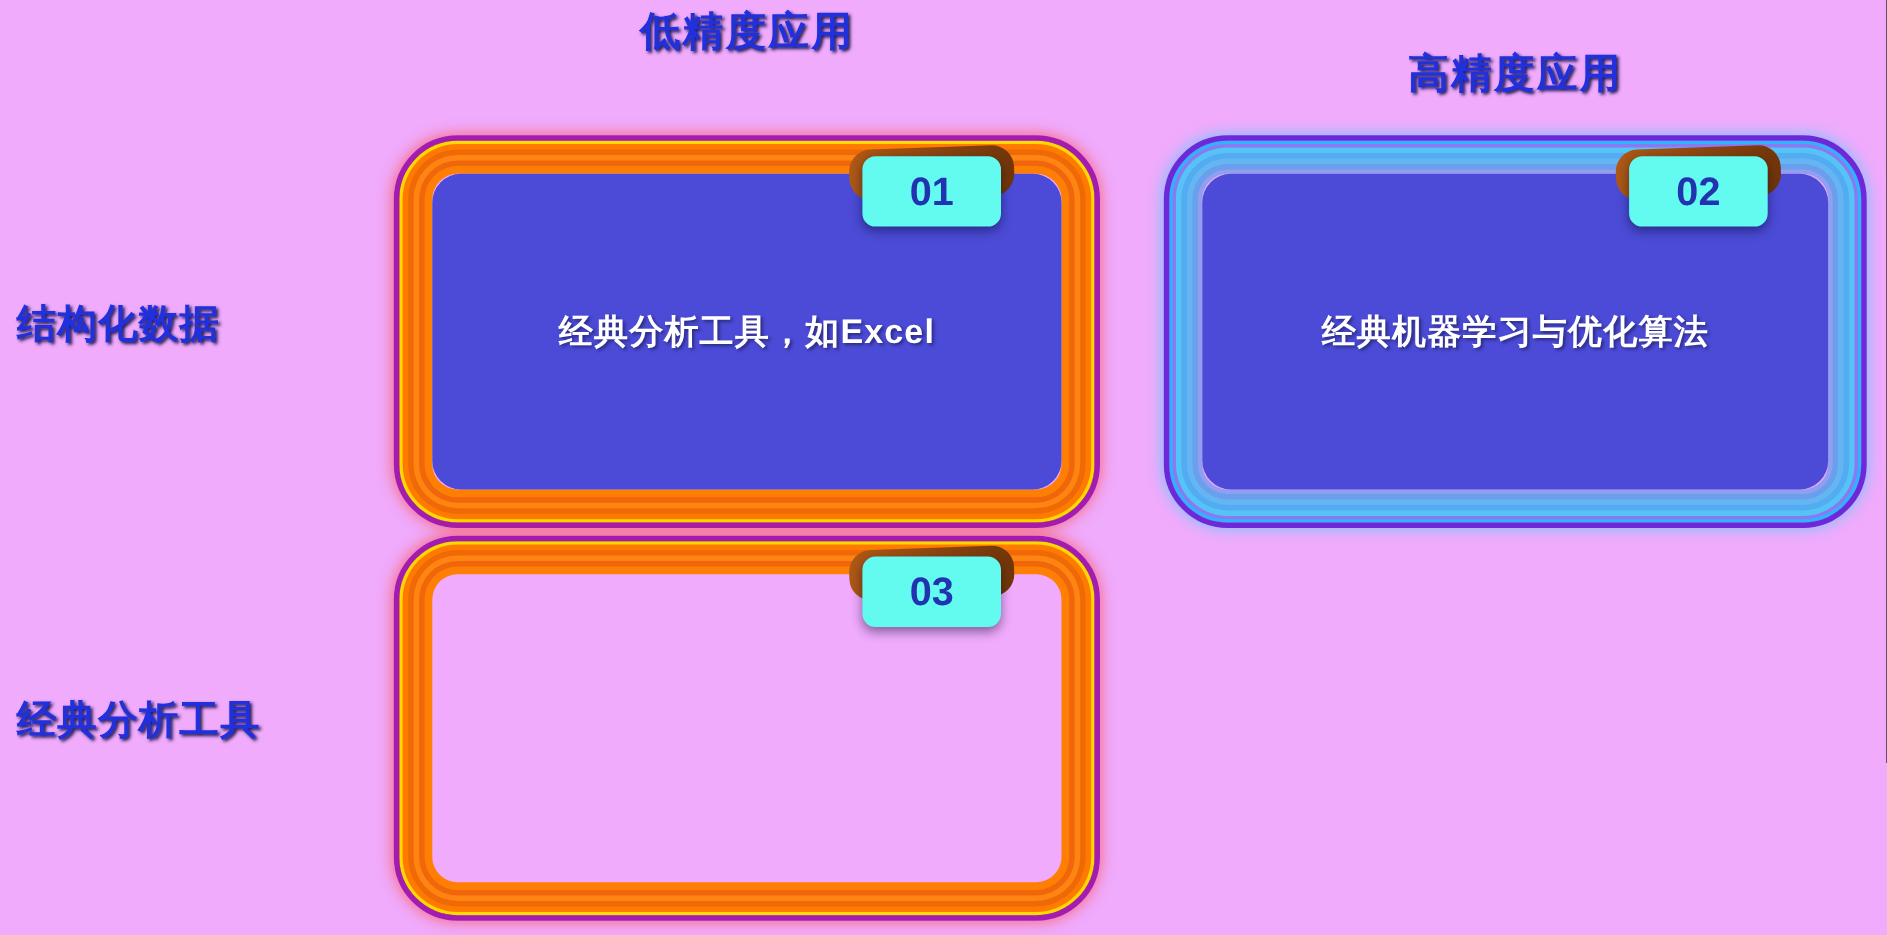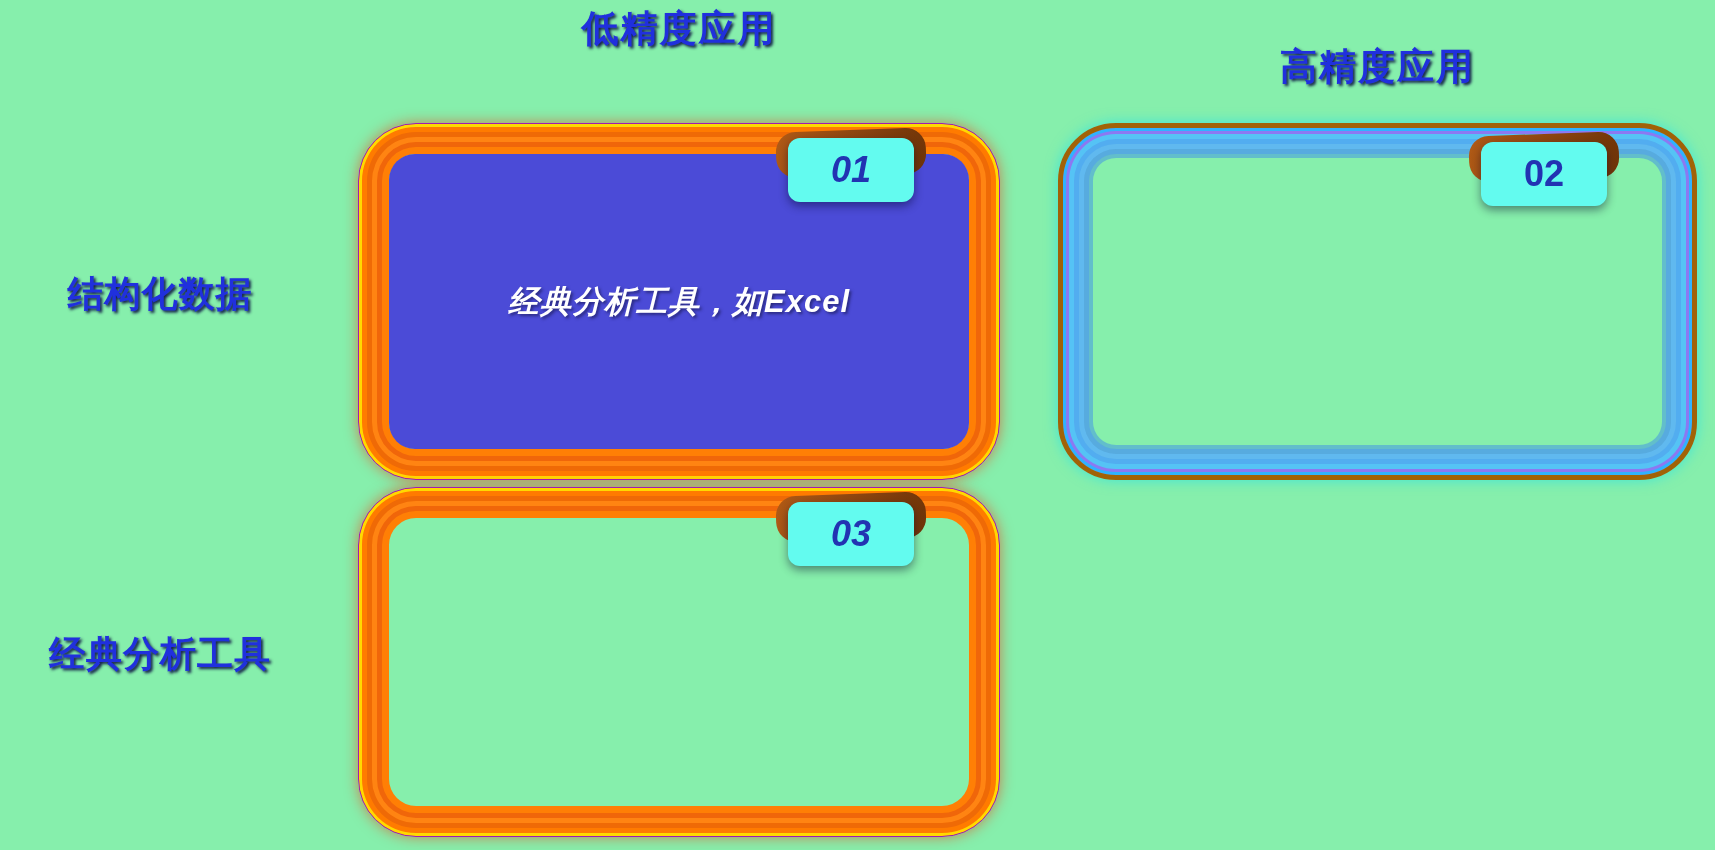--- a/index.html
+++ b/index.html
@@ -8,42 +8,41 @@
     background: #000000;
     width: 1715px;
     height: 850px;
     overflow: hidden;
     font-family: "Liberation Sans", "DejaVu Sans", sans-serif;
   }
   .canvas {
     position: relative;
     width: 1715px;
     height: 850px;
-    background: #86efac;
+    background: #f0abfc;
   }
 
   
   .col-header {
     position: absolute;
     top: 4px;
     text-align: center;
     font-size: 37px;
     font-weight: bold;
     color: #2030dd;
     text-shadow: 2px 2px 3px rgba(5,5,60,0.9);
     letter-spacing: 2px;
   }
   .col-header.c1 { left: 358px; width: 642px; }
   .col-header.c2 { left: 1058px; width: 639px; margin-top: 38px; }
 
   .row-label {
     position: absolute;
     left: 15px;
     width: 290px;
-    text-align: center;
     font-size: 36px;
     font-weight: bold;
     color: #2030dd;
     text-shadow: 2px 2px 3px rgba(5,5,60,0.9);
     letter-spacing: 1px;
   }
   .row-label.r1 { top: 270px; }
   .row-label.r2 { top: 630px; }
 
   
@@ -51,33 +50,32 @@
     position: absolute;
     border-radius: 58px;
     box-sizing: border-box;
   }
   .cell.r1c1 { left: 358px;  top: 123px; width: 642px; height: 357px; }
   .cell.r1c2 { left: 1058px; top: 123px; width: 639px; height: 357px; }
   .cell.r2c1 { left: 358px;  top: 487px; width: 642px; height: 350px; }
   .cell.r2c2 { left: 1058px; top: 487px; width: 639px; height: 345px; }
 
   .cell.orange {
-    border: 1px solid #a21caf;
+    border: 5px solid #a21caf;
     box-shadow:
       0 0 14px rgba(255,40,0,0.55),
       inset 0 0 0 3px  #ffd900,
       inset 0 0 0 8px  #ff7b00,
       inset 0 0 0 13px #ef6a06,
       inset 0 0 0 18px #ff8412,
       inset 0 0 0 23px #f0660a,
       inset 0 0 0 30px #ff7f05;
-    font-style: italic;
   }
   .cell.cyan {
-    border: 5px solid #a16207;
+    border: 5px solid #6d28d9;
     box-shadow:
       0 0 14px rgba(0,220,255,0.55),
       inset 0 0 0 3px  #2fb3ff,
       inset 0 0 0 6px  #8b79f2,
       inset 0 0 0 11px #55c3f5,
       inset 0 0 0 16px rgba(80,170,240,0.85),
       inset 0 0 0 21px rgba(100,190,245,0.72),
       inset 0 0 0 26px rgba(80,160,235,0.62),
       inset 0 0 0 30px rgba(70,150,230,0.55);
   }
@@ -148,20 +146,23 @@
     <div class="fold"></div>
     <div class="badge">01</div>
     <div class="inner">
       <span class="card-text">经典分析工具，如Excel</span>
     </div>
   </div>
 
   <div class="cell cyan r1c2">
     <div class="fold"></div>
     <div class="badge">02</div>
+    <div class="inner">
+      <span class="card-text">经典机器学习与优化算法</span>
+    </div>
   </div>
 
   <div class="cell orange r2c1">
     <div class="fold"></div>
     <div class="badge">03</div>
   </div>
 
 
 </div>
 

